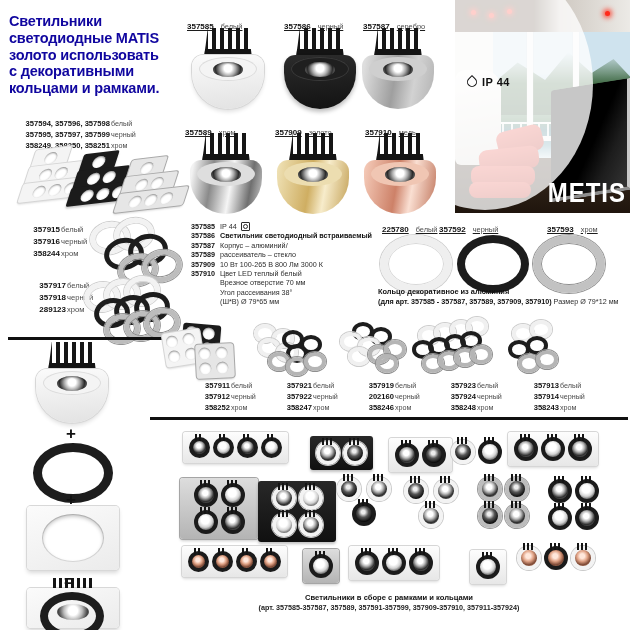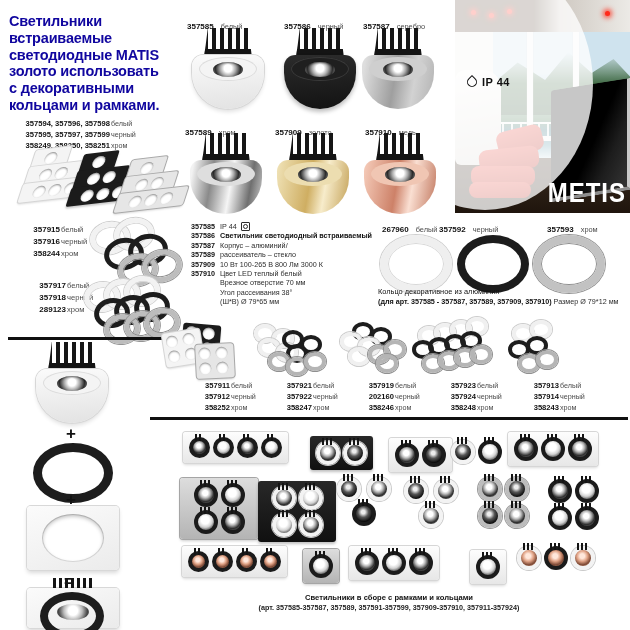--- a/index.html
+++ b/index.html
@@ -17,21 +17,21 @@
   .frames-art{position:absolute;left:18px;top:118px;}
   .frames-art .art-row b{min-width:92px;}
   .oval-art{position:absolute;}
   .oval-art .art-row{line-height:12px;}
   .oval-art .art-row b{min-width:40px;font-size:8px;}
   .oval-art .art-row span{font-size:7.6px;}
   .rg-label{position:absolute;}
   .rg-label .art-row b{min-width:44px;}
 
   
-  .plabel{position:absolute;white-space:nowrap;}
+  .plabel{position:absolute;white-space:nowrap;text-decoration:underline;}
   .plabel b{font-size:8px;color:#111;}
   .plabel span{font-size:7.4px;color:#4a4a4a;margin-left:7px;}
   .downlight{position:absolute;width:76px;height:84px;}
   .downlight .fins{position:absolute;top:0;left:14px;width:48px;height:30px;
     background:repeating-linear-gradient(90deg,#161616 0 4px,rgba(0,0,0,0) 4px 8px);
     clip-path:polygon(8% 0,92% 0,100% 100%,0 100%);}
   .downlight .fins i{position:absolute;left:-2px;right:-2px;bottom:0;height:9px;background:#141414;}
   .downlight .body{position:absolute;top:27px;left:2px;width:72px;height:54px;
     border-radius:12px 12px 38px 38px;}
   .downlight .rim{position:absolute;top:29px;left:9px;width:58px;height:24px;border-radius:50%;}
@@ -88,21 +88,21 @@
   .specs-art div{font-size:7.2px;font-weight:bold;line-height:9.4px;color:#111;}
   .specs{position:absolute;left:220px;top:222px;width:170px;}
   .specs .ipline{display:flex;align-items:center;gap:4px;font-size:7.2px;line-height:9.4px;color:#2d2d2d;}
   .ipicon{display:inline-block;width:7px;height:7px;border:1px solid #2d2d2d;border-radius:1px;position:relative;}
   .ipicon:after{content:"";position:absolute;inset:1px;border:1px solid #2d2d2d;border-radius:50%;}
   .specs .title{font-size:7.2px;font-weight:bold;line-height:9.4px;color:#111;}
   .specs .sline div{font-size:7.2px;line-height:9.4px;color:#2d2d2d;}
 
   
   .deco-cap{position:absolute;left:378px;top:287px;width:250px;}
-  .deco-cap .l1{font-size:7.4px;font-weight:normal;line-height:9.6px;color:#111;}
+  .deco-cap .l1{font-size:7.4px;font-weight:bold;line-height:9.6px;color:#111;}
   .deco-cap .l2{font-size:7.2px;line-height:9.6px;color:#2d2d2d;}
   .deco-cap .l2 b{color:#111;}
 
   
   .divider{position:absolute;background:#101010;}
 
   
   .op{position:absolute;font-weight:bold;font-size:17px;color:#111;}
   .sqframe{position:absolute;background:linear-gradient(160deg,#fbfbfb,#ebebeb);
            box-shadow:0 0 0 1px #d8d8d8,0 3px 4px rgba(0,0,0,.15);border-radius:4px;}
@@ -172,21 +172,20 @@
   .bottom-cap .l1{font-size:7.6px;font-weight:bold;line-height:10px;color:#111;}
   .bottom-cap .l2{font-size:7.2px;font-weight:bold;line-height:10px;color:#222;}
 </style>
 </head>
 <body>
 
 <div id="page">
 
   <div class="heading">
       <div class="h-line">Светильники</div>
-      <div class="h-line">встраиваемые</div>
       <div class="h-line">светодиодные MATIS</div>
       <div class="h-line">золото использовать</div>
       <div class="h-line">с декоративными</div>
       <div class="h-line">кольцами и рамками.</div>
     </div>
 
   <div class="frames-art">
       <div class="art-row">
         <b>357594, 357596, 357598</b>
         <span>белый</span>
@@ -393,21 +392,21 @@
         <div class="">Корпус – алюминий/</div>
         <div class="">рассеиватель – стекло</div>
         <div class="">10 Вт  100-265 В  800 Лм  3000 К</div>
         <div class="">Цвет LED теплый белый</div>
         <div class="">Врезное отверстие 70 мм</div>
         <div class="">Угол рассеивания 38°</div>
         <div class="">(Ш*В) Ø 79*65 мм</div>
       </div>
   </div>
 
-  <div class="plabel" style="left:382px;top:218px"><b>267960</b><span>белый</span></div>
+  <div class="plabel" style="left:382px;top:218px"><b>225780</b><span>белый</span></div>
   <div class="plabel" style="left:439px;top:218px"><b>357592</b><span>черный</span></div>
   <div class="plabel" style="left:547px;top:218px"><b>357593</b><span>хром</span></div>
   <div class="ering ew deco-ring" style="left:380px;top:235px"></div>
   <div class="ering eb deco-ring" style="left:457px;top:235px"></div>
   <div class="ering ec deco-ring" style="left:533px;top:235px"></div>
   <div class="deco-cap">
     <div class="l1">Кольцо декоративное из алюминия</div>
     <div class="l2"><b>(для арт. 357585 - 357587, 357589, 357909, 357910)</b><span> Размер Ø 79*12 мм</span></div>
   </div>
 

